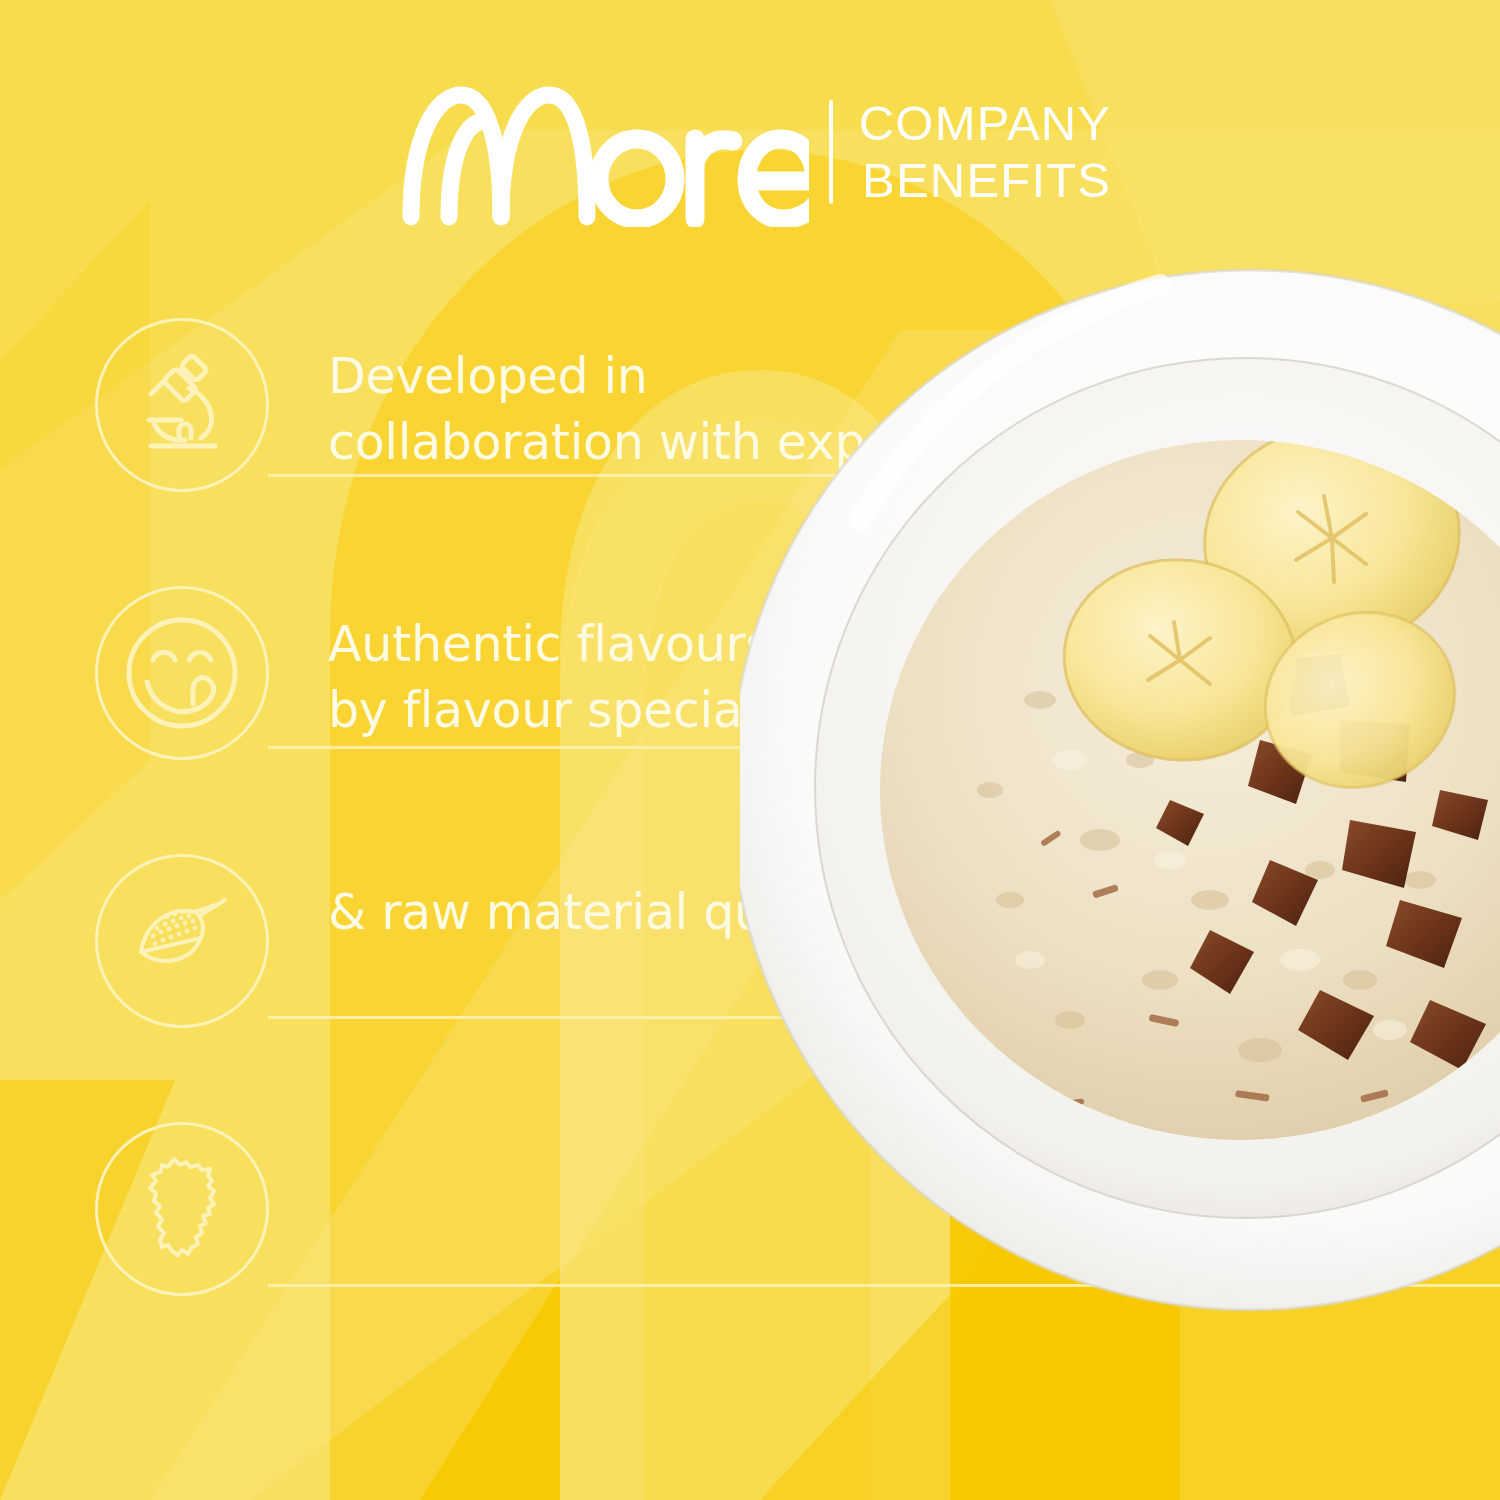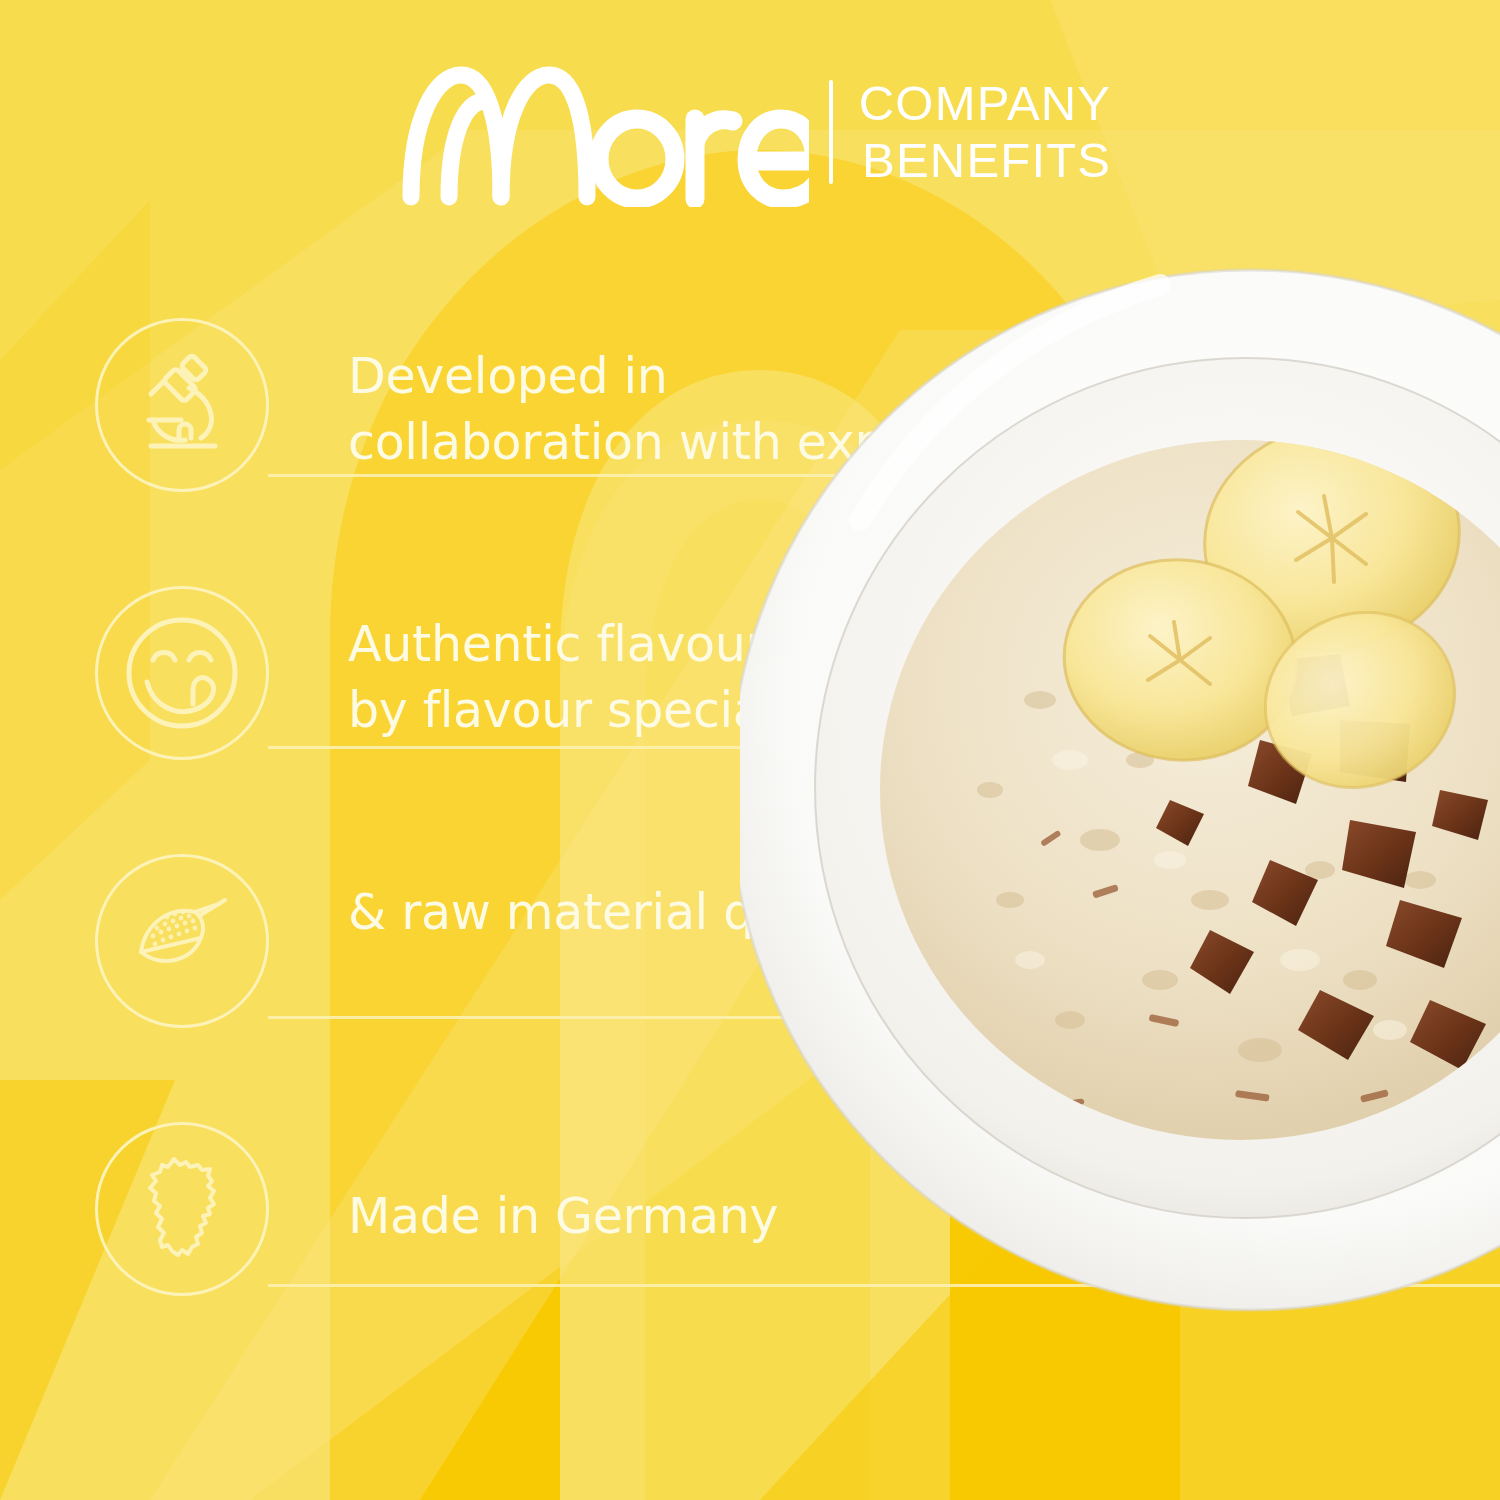--- a/index.html
+++ b/index.html
@@ -24,21 +24,21 @@
     position: absolute;
     inset: 0;
     width: 1500px;
     height: 1500px;
     pointer-events: none;
   }
 
   
   .header {
     position: absolute;
-    top: 52px;
+    top: 72px;
     left: 0;
     width: 1500px;
     height: 160px;
     display: flex;
     align-items: center;
     justify-content: center;
     gap: 0px;
     z-index: 40;
   }
   .logo-wordmark {
@@ -103,21 +103,21 @@
     top: 44px;
     width: 760px;
     color: #FEFBE4;
     font-family: "DejaVu Sans", "Liberation Sans", sans-serif;
     font-size: 49px;
     font-weight: 400;
     line-height: 1.34;
     letter-spacing: -0.3px;
   }
   .benefit-text.single { top: 80px; }
-  .benefit-text .ln { display: block; margin-left: 20px; }
+  .benefit-text .ln { display: block; }
 
   .benefit-rule {
     position: absolute;
     left: 268px;
     top: 175px;
     width: 1232px;
     height: 3px;
     background: #FCF0AE;
     opacity: 0.92;
   }
@@ -433,21 +433,18 @@
       <div class="benefit-icon-circle">
         <svg width="104" height="112" viewBox="0 0 104 112" xmlns="http://www.w3.org/2000/svg">
           <path d="M 44 6 L 50 12 L 56 9 L 60 14 L 68 12 L 72 17 L 80 16 L 78 23
                    L 82 28 L 78 33 L 84 38 L 80 45 L 84 51 L 78 55 L 80 61
                    L 73 63 L 76 70 L 70 73 L 72 80 L 66 84 L 68 91 L 62 94
                    L 58 101 L 52 97 L 48 102 L 42 98 L 38 92 L 32 94 L 30 87
                    L 34 80 L 28 74 L 32 66 L 26 60 L 30 53 L 24 48 L 26 40
                    L 20 35 L 26 28 L 22 22 L 30 19 L 32 12 L 38 14 Z" fill="none" stroke="#FDF3B8" stroke-width="4" stroke-linejoin="round" stroke-linecap="round"></path>
         </svg>
       </div>
-      <div class="benefit-text single">
-        <span class="ln">Made in Germany</span>
-      </div>
       <div class="benefit-rule"></div>
     </div>
 
   </div>
 
 </div>
 
 </body></html>

